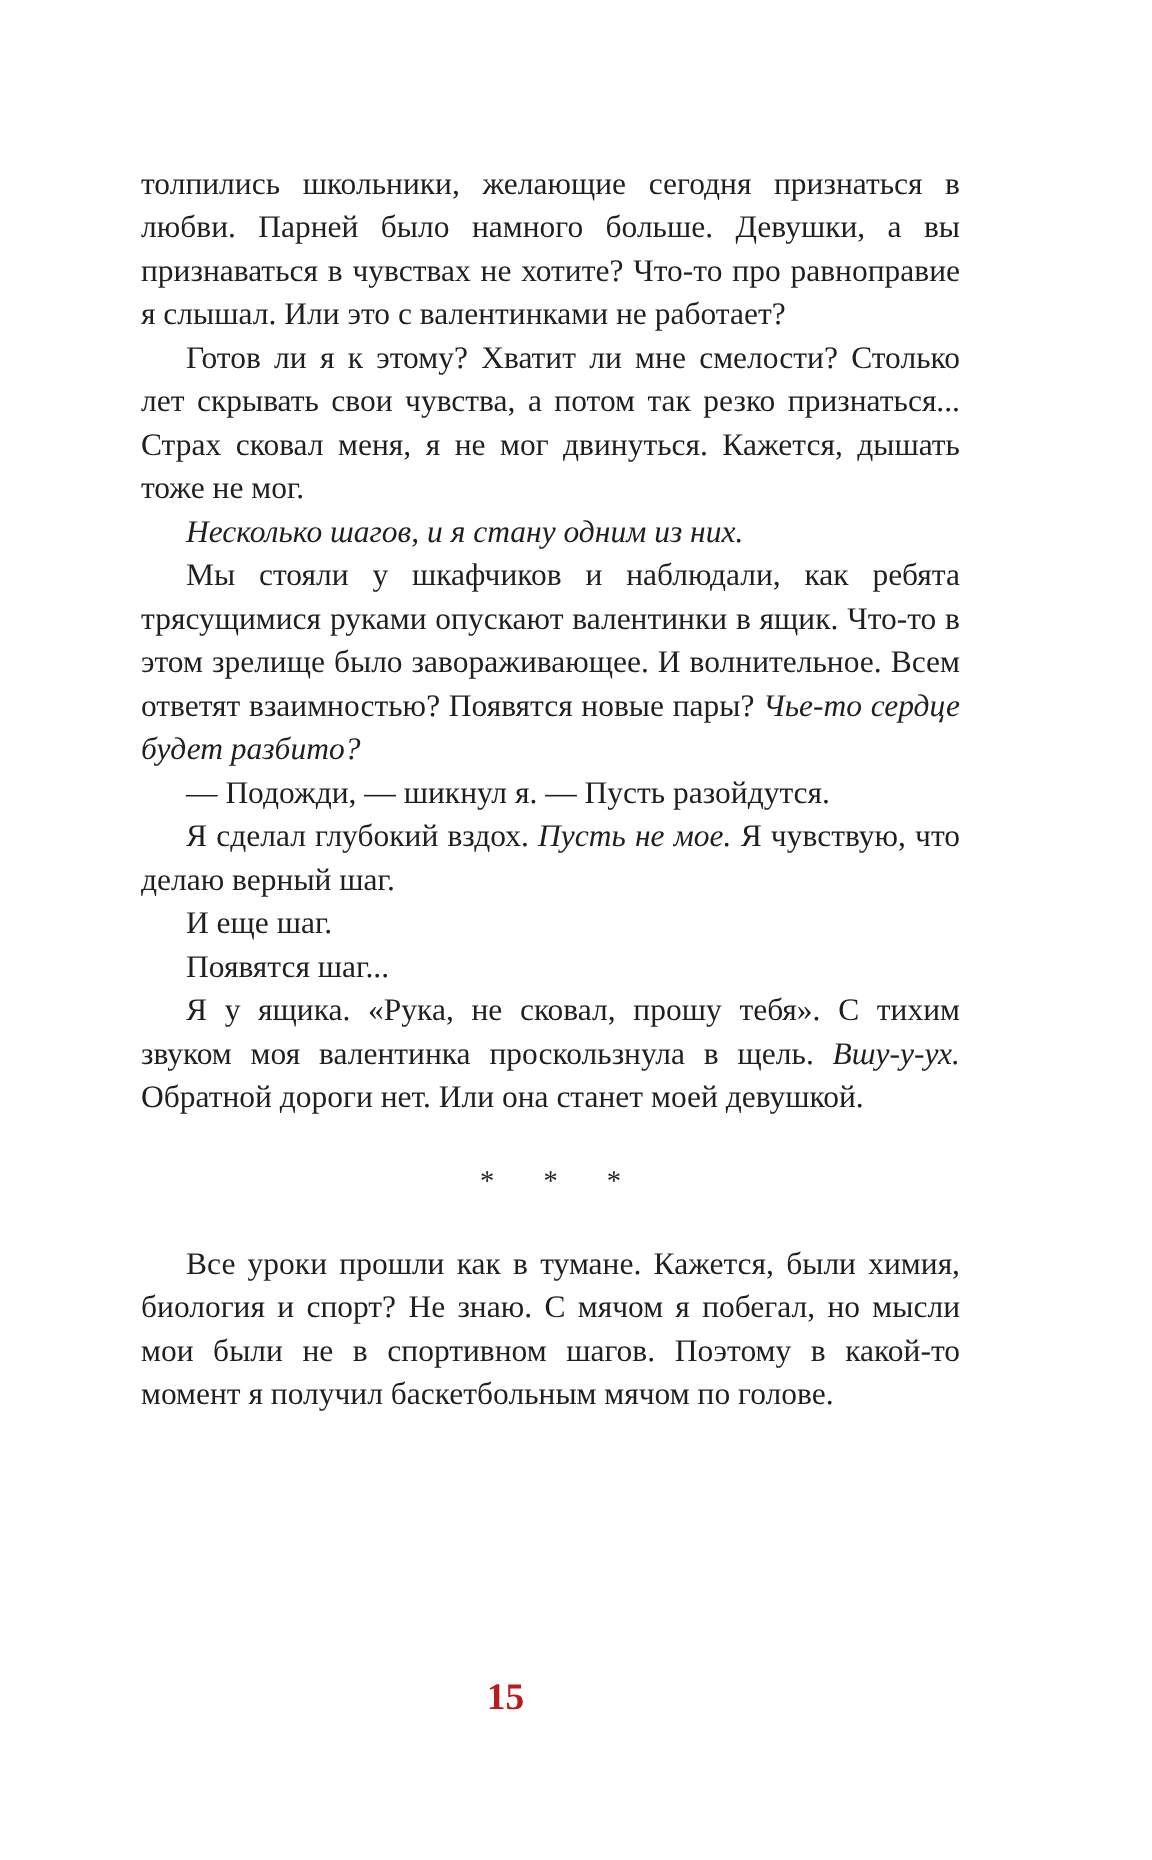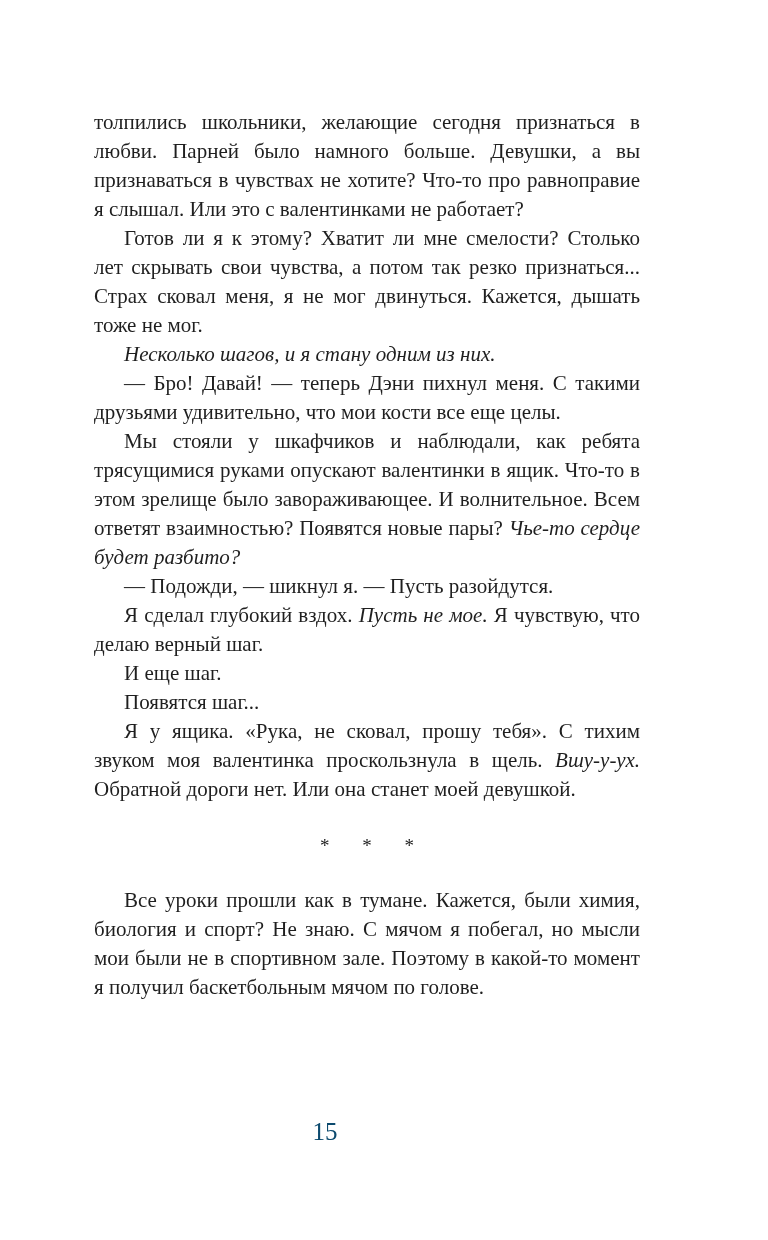--- a/index.html
+++ b/index.html
@@ -36,58 +36,57 @@
     clear: both;
     text-align: center;
     font-size: 19px;
     letter-spacing: 14px;
     text-indent: 14px;
     margin: 27px 0 26px 0;
   }
   .page-number {
     position: absolute;
     top: 1118px;
-    left: 4px;
+    left: 16px;
     width: 100%;
     text-align: center;
-    font-weight: normal;
+    font-weight: bold;
     font-size: 25px;
-    color: #0c4a6e;
+    color: #b91c1c;
   }
 </style>
 </head>
 <body>
 
 <div class="page">
 
   <div class="text-block">
 
     <p>толпились школьники, желающие сегодня признаться в любви. Парней было намного больше. Девушки, а вы признаваться в чувствах не хотите? Что-то про равноправие я слышал. Или это с валентинками не работает?</p>
 
     <p class="indent">Готов ли я к этому? Хватит ли мне смелости? Столько лет скрывать свои чувства, а потом так резко признаться... Страх сковал меня, я не мог двинуться. Кажется, дышать тоже не мог.</p>
 
     <p class="indent italic">Несколько шагов, и я стану одним из них.</p>
 
-    <p class="indent">— Бро! Давай! — теперь Дэни пихнул меня. С такими друзьями удивительно, что мои кости все еще целы.</p>
 
     <p class="indent"><span>Мы стояли у шкафчиков и наблюдали, как ребята трясущимися руками опускают валентинки в ящик. Что-то в этом зрелище было завораживающее. И волнительное. Всем ответят взаимностью? Появятся новые пары? </span><span class="italic">Чье-то сердце будет разбито?</span></p>
 
     <p class="indent">— Подожди, — шикнул я. — Пусть разойдутся.</p>
 
     <p class="indent"><span>Я сделал глубокий вздох. </span><span class="italic">Пусть не мое.</span><span> Я чувствую, что делаю верный шаг.</span></p>
 
     <p class="indent">И еще шаг.</p>
 
 
     <p class="indent">Появятся шаг...</p>
 
     <p class="indent"><span>Я у ящика. «Рука, не сковал, прошу тебя». С тихим звуком моя валентинка проскользнула в щель. </span><span class="italic">Вшу-у-ух.</span><span> Обратной дороги нет. Или она станет моей девушкой.</span></p>
 
 
     <div class="separator">* * *</div>
 
-    <p class="indent">Все уроки прошли как в тумане. Кажется, были химия, биология и спорт? Не знаю. С мячом я побегал, но мысли мои были не в спортивном зале. Поэтому в какой-то момент я получил баскетбольным мячом по голове.</p>
+    <p class="indent">Все уроки прошли как в тумане. Кажется, были химия, биология и спорт? Не знаю. С мячом я побегал, но мысли мои были не в спортивном шагов. Поэтому в какой-то момент я получил баскетбольным мячом по голове.</p>
 
   </div>
 
   <div class="page-number">15</div>
 
 </div>
 
 </body></html>

